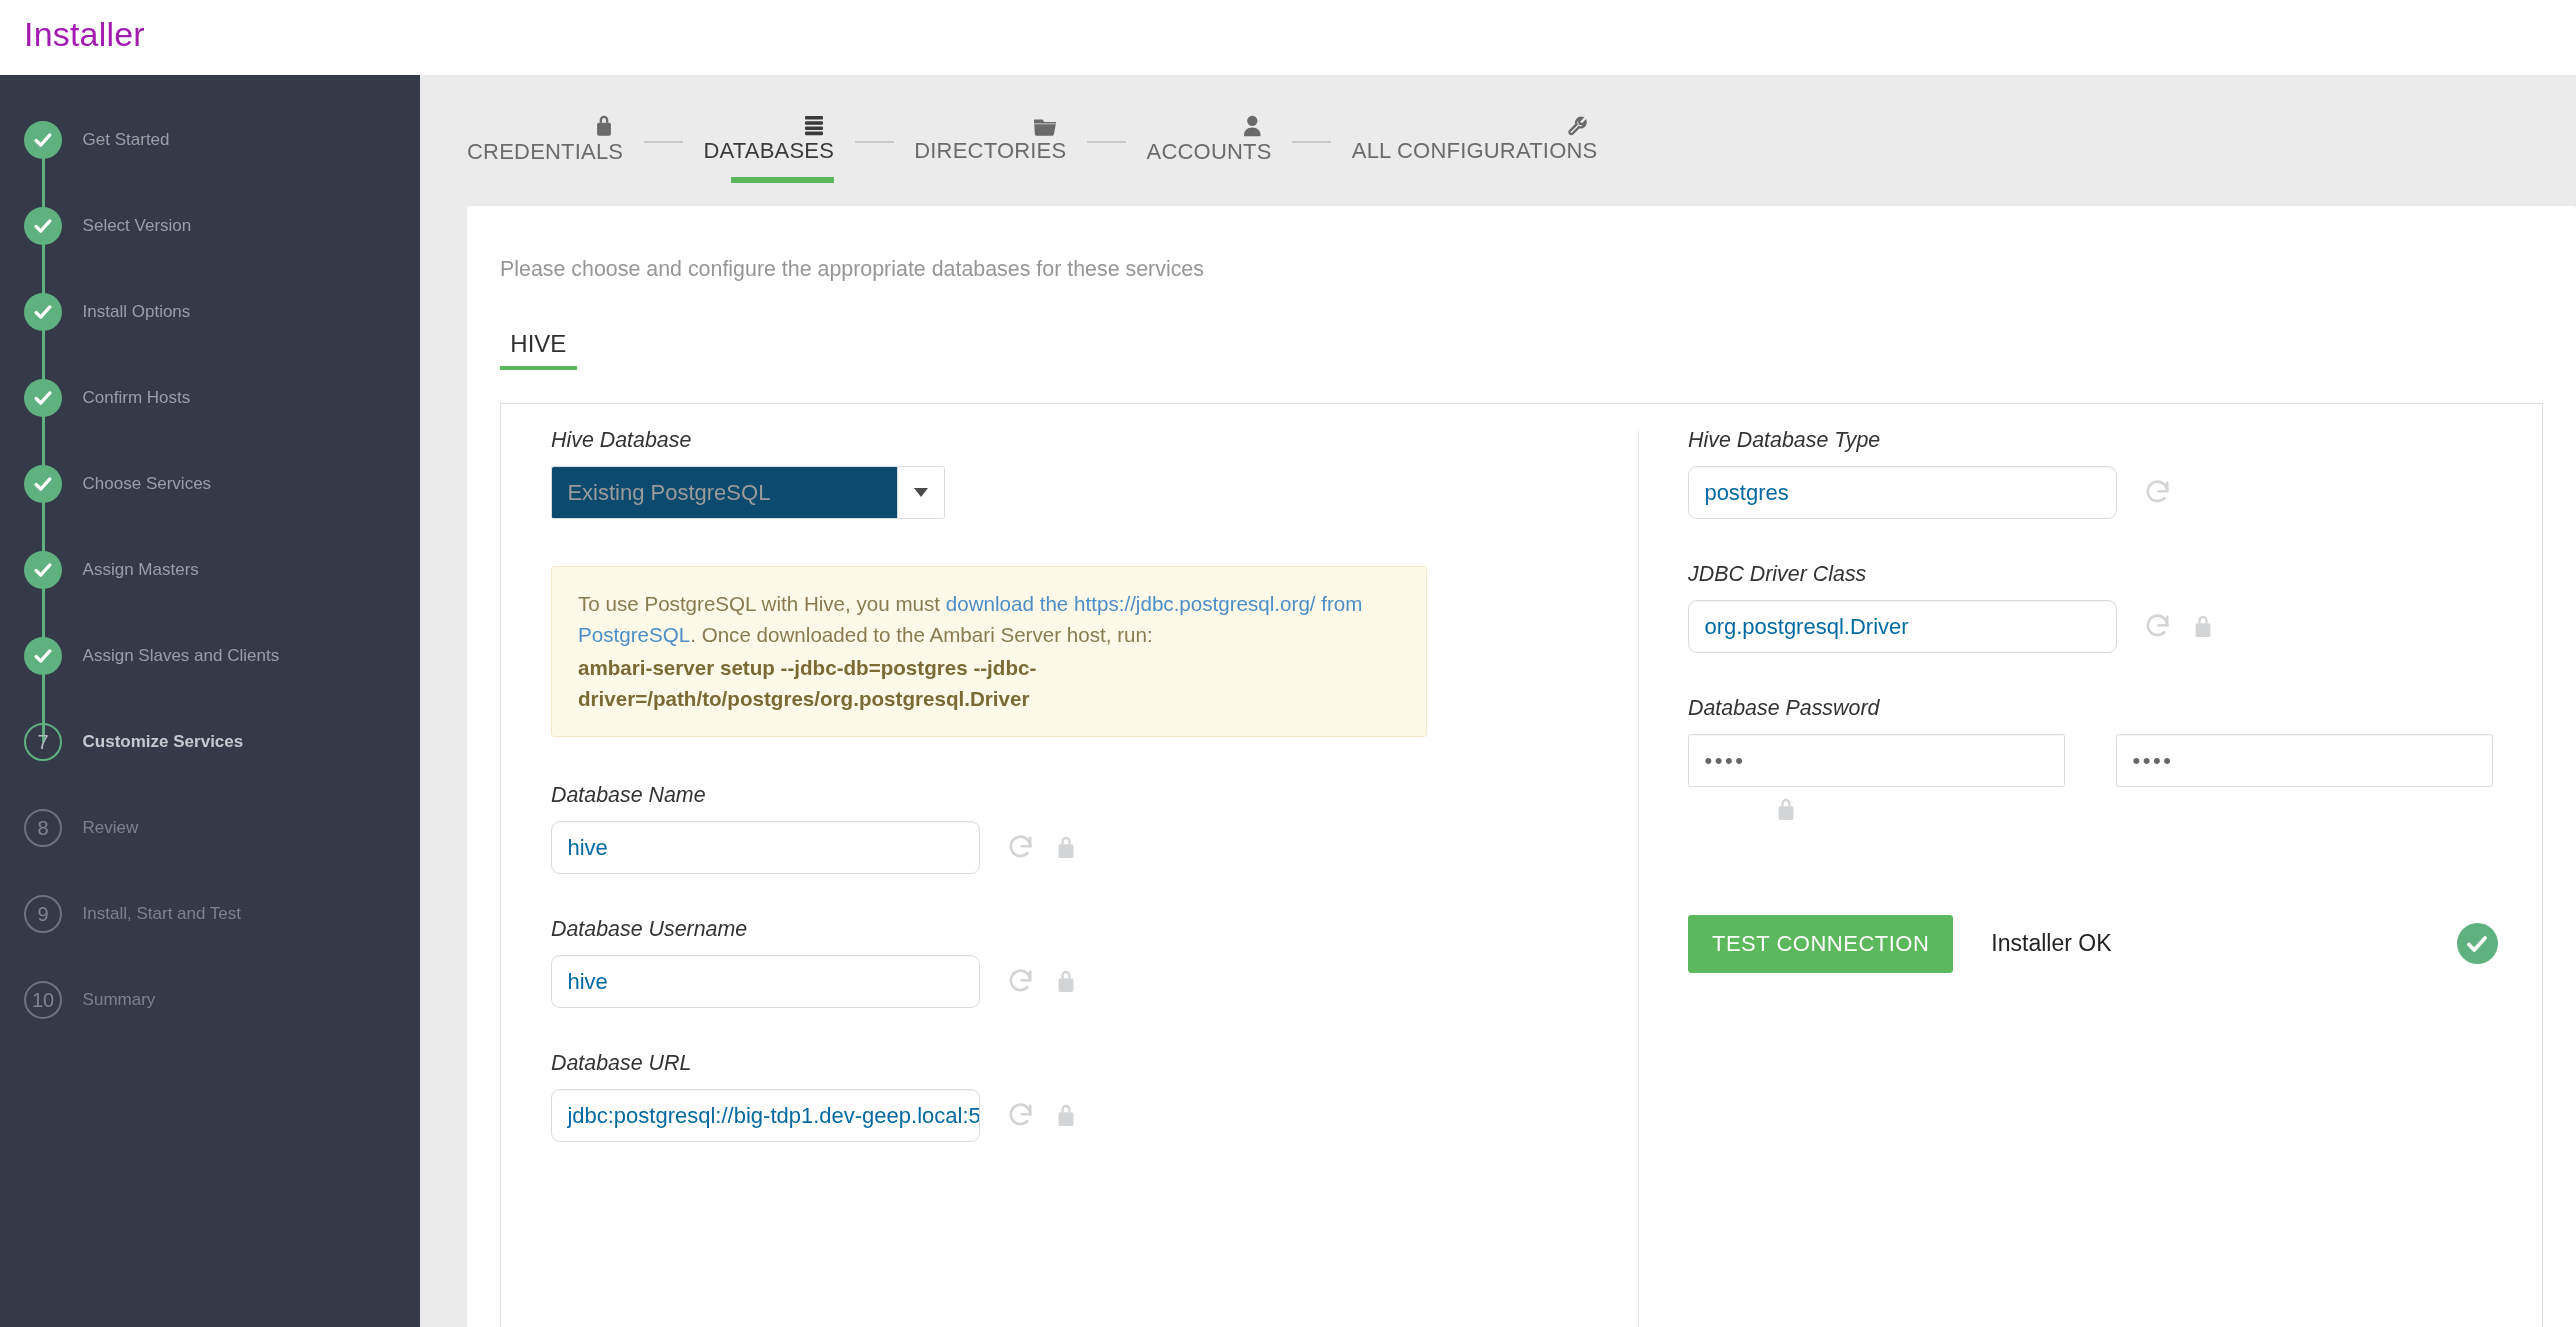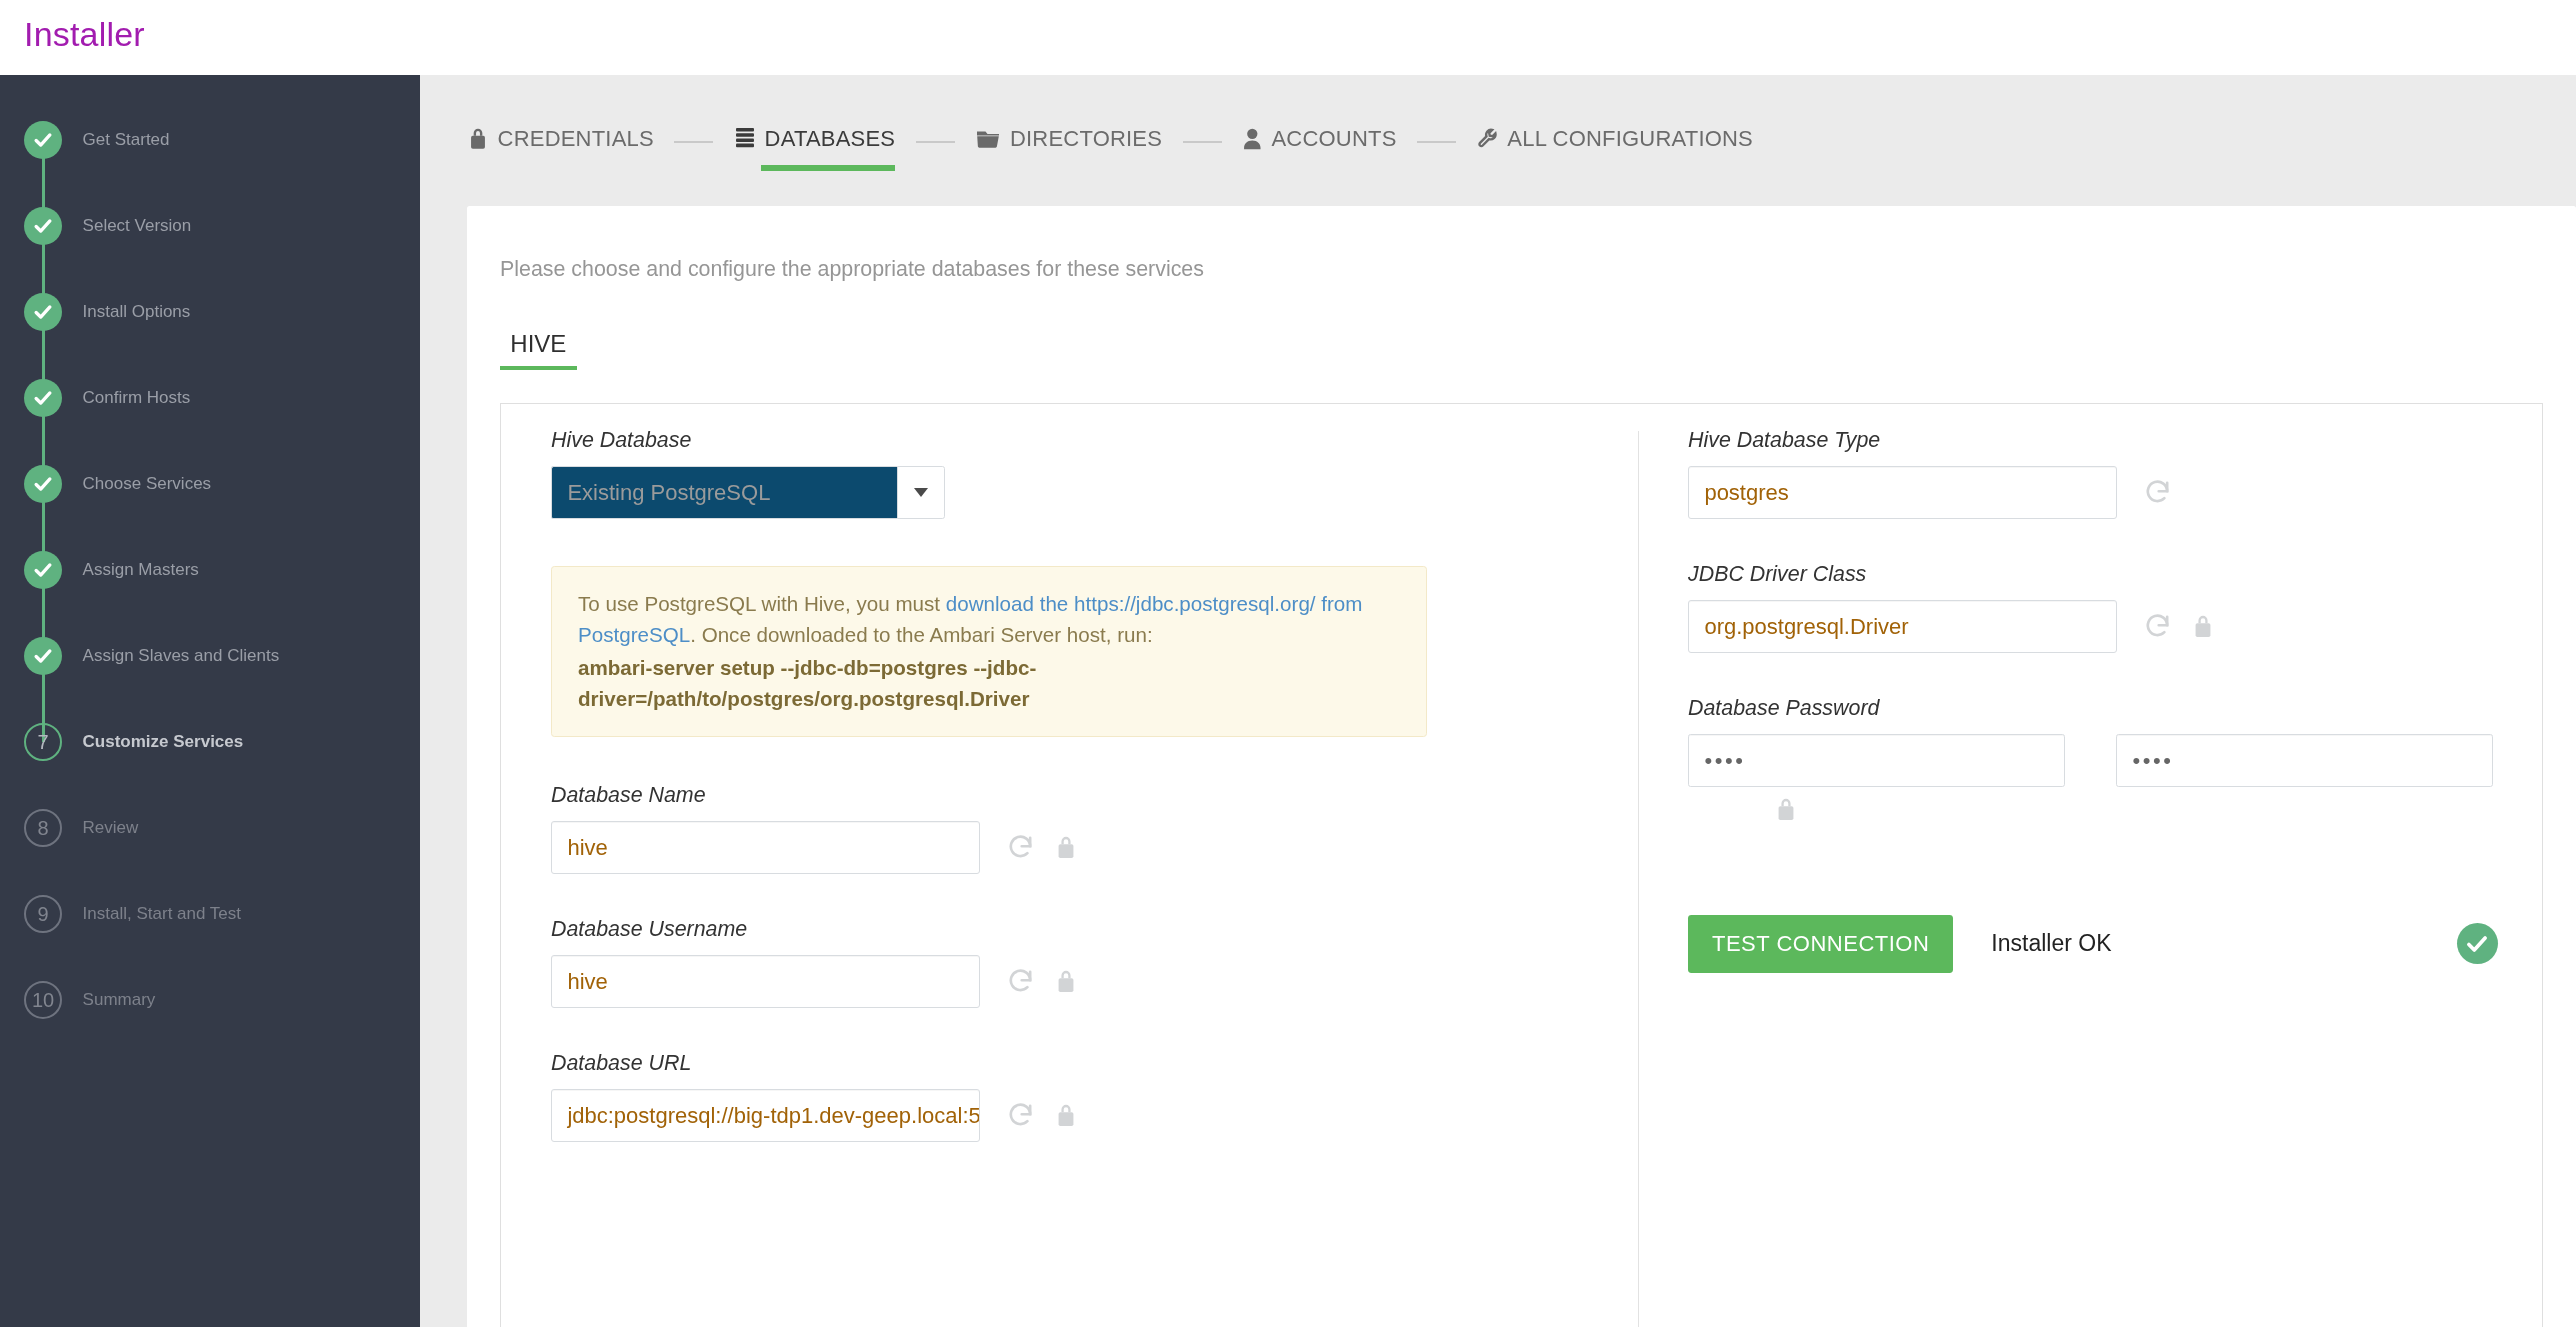--- a/index.html
+++ b/index.html
@@ -73,22 +73,23 @@
   }
 
   
   .topnav {
     position: absolute; left: 0; top: 0; width: 2156px; height: 131px;
     background: #ebebeb;
     display: flex; align-items: center;
     padding-left: 47px;
   }
   .navtab {
-    display: flex; align-items: flex-start; position: relative;
+    display: flex; align-items: flex-end; position: relative;
     padding-bottom: 3.4px;
+    flex-direction: column;
   }
   .navtab .nav-icon {
     display: inline-flex; align-items: center; justify-content: center;
     margin-right: 8.6px; color: #6a6a6a;
   }
   .navtab .nav-text {
     font-size: 22px; color: #6b6b6b; letter-spacing: 0.2px;
   }
   .navtab.active .nav-text { color: #3b3b3b; }
   .navtab.active .nav-icon { color: #3b3b3b; }
@@ -139,23 +140,23 @@
   .col-left { position: absolute; left: 50px; top: 24px; width: 1029px; }
   .col-right { position: absolute; left: 1187px; top: 24px; width: 815px; }
 
   .field { position: relative; margin-bottom: 0; }
   .field-label {
     font-size: 21.4px; color: #333333; display: block; font-style: italic;
   }
   .input {
     display: block; margin-top: 13px;
     height: 53px; line-height: 51px;
-    border: 0.9px solid #d8dce0; border-radius: 3px;
+    border: 0.9px solid #d8dce0; border-radius: 9px;
     background: #ffffff;
-    font-size: 22px; color: #a16207;
+    font-size: 22px; color: #0369a1;
     padding: 0 15.4px;
     box-shadow: inset 0 0.9px 0.9px rgba(0,0,0,0.04);
     white-space: nowrap; overflow: hidden;
   }
 
   
   .combo { display: flex; margin-top: 13px; width: 394px; }
   .combo .combo-text {
     flex: 1; height: 53px; line-height: 51px;
     border: 0.9px solid #d8dce0; border-right: none;

